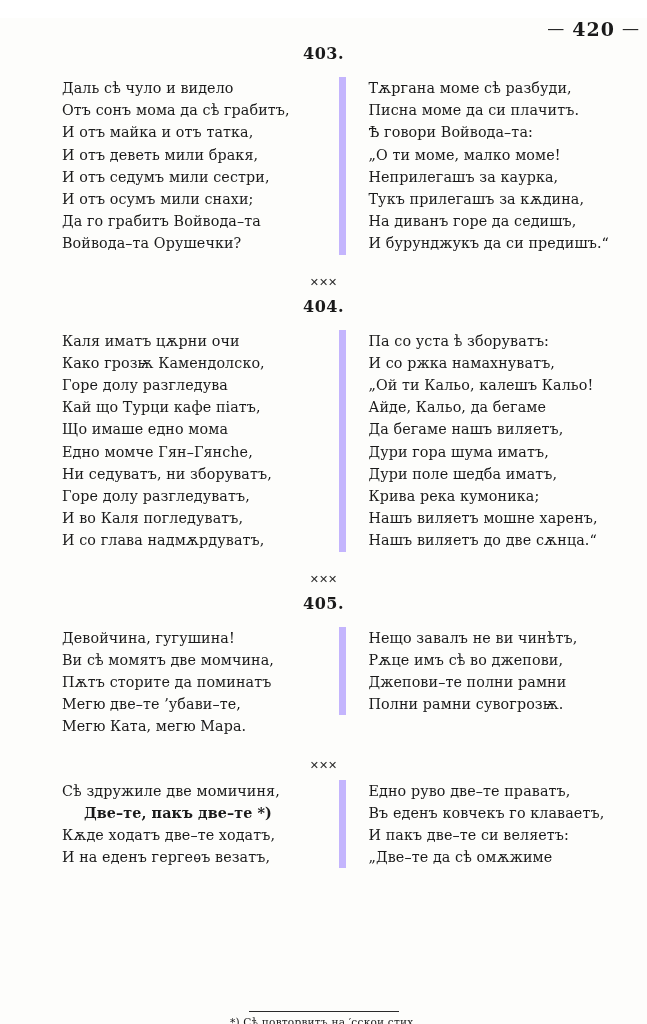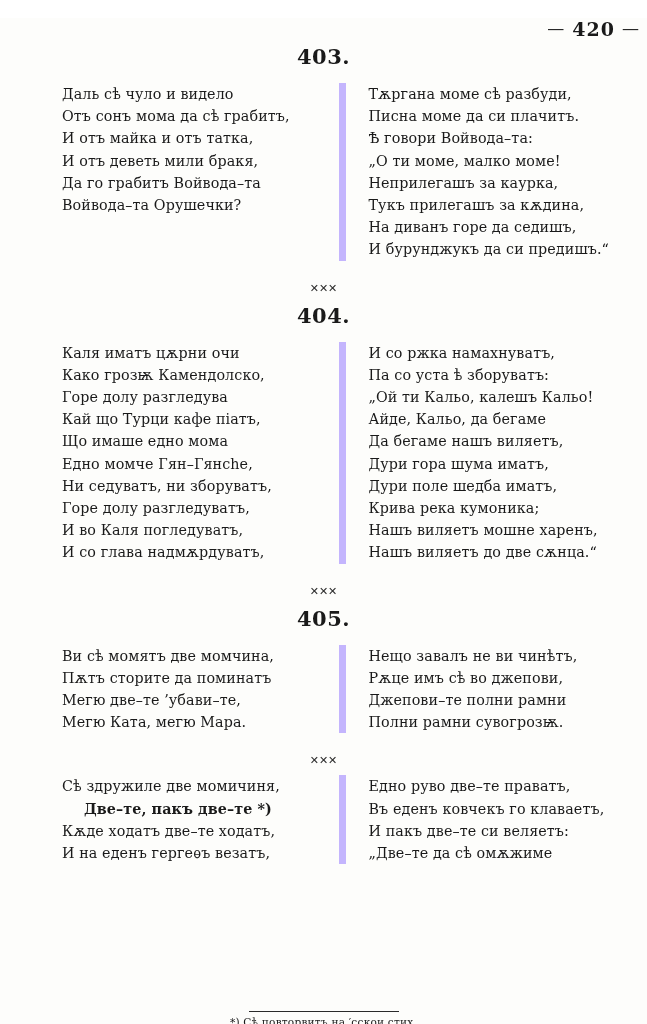--- a/index.html
+++ b/index.html
@@ -36,21 +36,21 @@
     font-weight: normal;
     font-size: 17px;
     padding: 0 7px;
     vertical-align: 2px;
   }
   .song {
     margin-top: 4px;
   }
   .song-number {
     text-align: center;
-    font-size: 21px;
+    font-size: 16px;
     font-weight: bold;
     margin-bottom: 14px;
     letter-spacing: 0.5px;
   }
   .columns {
     display: flex;
     flex-direction: row;
     align-items: flex-start;
     justify-content: center;
     padding-left: 62px;
@@ -117,20 +117,22 @@
   </div>
 
   <div class="song">
     <div class="song-number">403.</div>
     <div class="columns">
       <div class="col col-left">
         <div class="line">Даль сѣ чуло и видело</div>
         <div class="line">Отъ сонъ мома да сѣ грабитъ,</div>
         <div class="line">И отъ майка и отъ татка,</div>
         <div class="line">И отъ деветь мили бракя,</div>
+        <div class="line">И отъ седумъ мили сестри,</div>
+        <div class="line">И отъ осумъ мили снахи;</div>
         <div class="line">Да го грабитъ Войвода–та</div>
         <div class="line">Войвода–та Орушечки?</div>
       </div>
       <div class="col col-right">
         <div class="line">Тѫргана моме сѣ разбуди,</div>
         <div class="line">Писна моме да си плачитъ.</div>
         <div class="line">Ѣ говори Войвода–та:</div>
         <div class="line">„О ти моме, малко моме!</div>
         <div class="line">Неприлегашъ за каурка,</div>
         <div class="line">Тукъ прилегашъ за кѫдина,</div>
@@ -153,42 +155,43 @@
         <div class="line">Горе долу разгледува</div>
         <div class="line">Кай що Турци кафе піатъ,</div>
         <div class="line">Що имаше едно мома</div>
         <div class="line">Едно момче Гян–Гянche,</div>
         <div class="line">Ни седуватъ, ни зборуватъ,</div>
         <div class="line">Горе долу разгледуватъ,</div>
         <div class="line">И во Каля погледуватъ,</div>
         <div class="line">И со глава надмѫрдуватъ,</div>
       </div>
       <div class="col col-right">
+        <div class="line">Па со уста ѣ зборуватъ:</div>
         <div class="line">И со ржка намахнуватъ,</div>
-        <div class="line">Па со уста ѣ зборуватъ:</div>
         <div class="line">„Ой ти Кальо, калешъ Кальо!</div>
         <div class="line">Айде, Кальо, да бегаме</div>
         <div class="line">Да бегаме нашъ виляетъ,</div>
         <div class="line">Дури гора шума иматъ,</div>
         <div class="line">Дури поле шедба иматъ,</div>
         <div class="line">Крива река кумоника;</div>
         <div class="line">Нашъ виляетъ мошне харенъ,</div>
         <div class="line">Нашъ виляетъ до две сѫнца.“</div>
       </div>
     </div>
   </div>
 
   <div class="divider">
     <span class="orn">✕✕✕</span>
   </div>
 
   <div class="song">
     <div class="song-number">405.</div>
     <div class="columns">
       <div class="col col-left">
+        <div class="line">Девойчина, гугушина!</div>
         <div class="line">Ви сѣ момятъ две момчина,</div>
         <div class="line">Пѫтъ сторите да поминатъ</div>
         <div class="line">Мегю две–те ’убави–те,</div>
         <div class="line">Мегю Ката, мегю Мара.</div>
       </div>
       <div class="col col-right">
         <div class="line">Нещо завалъ не ви чинѣтъ,</div>
         <div class="line">Рѫце имъ сѣ во джепови,</div>
         <div class="line">Джепови–те полни рамни</div>
         <div class="line">Полни рамни сувогрозѭ.</div>

